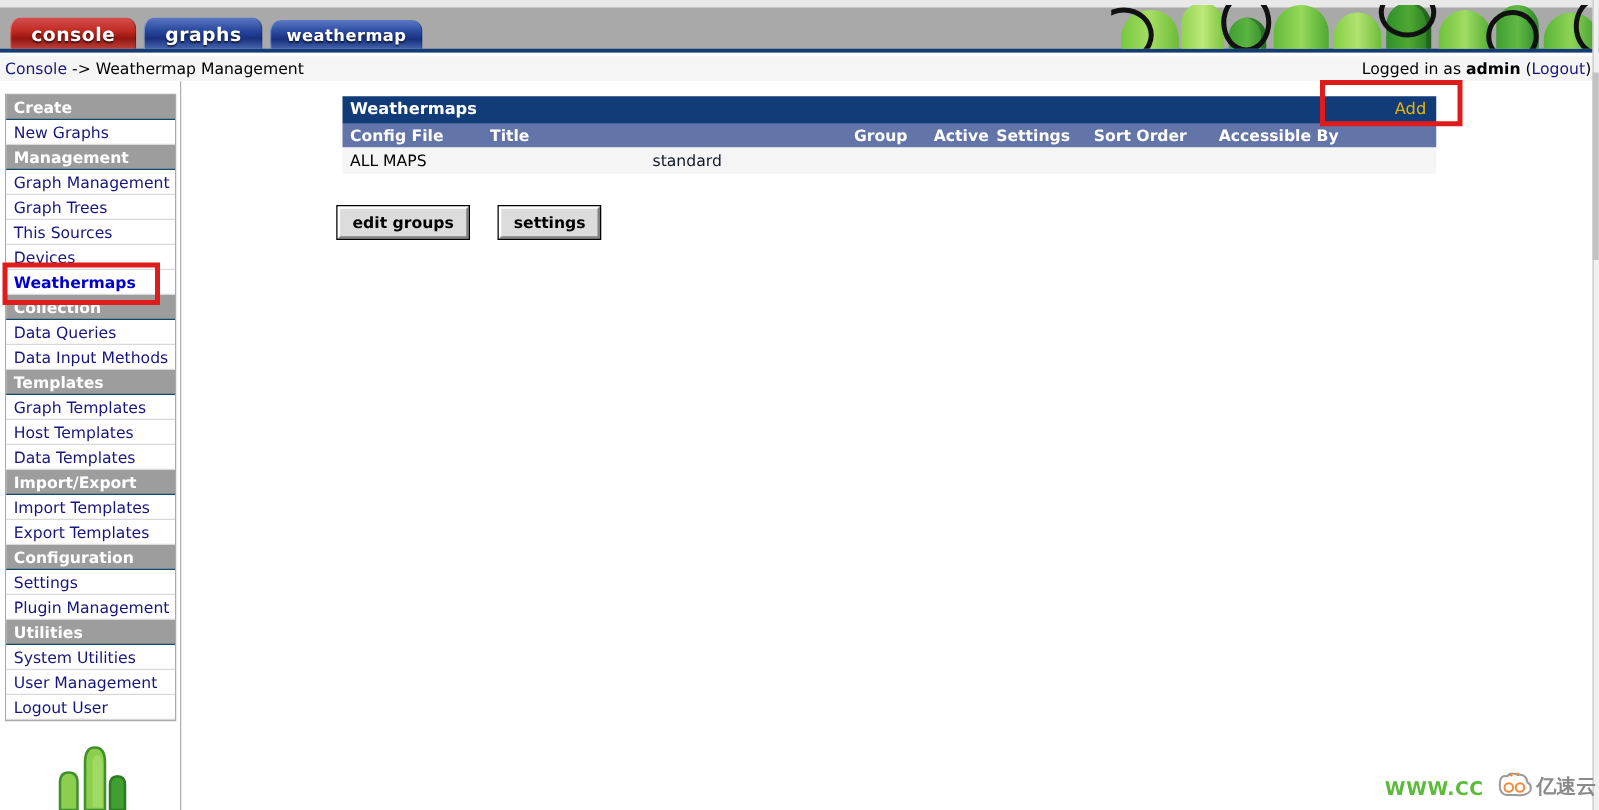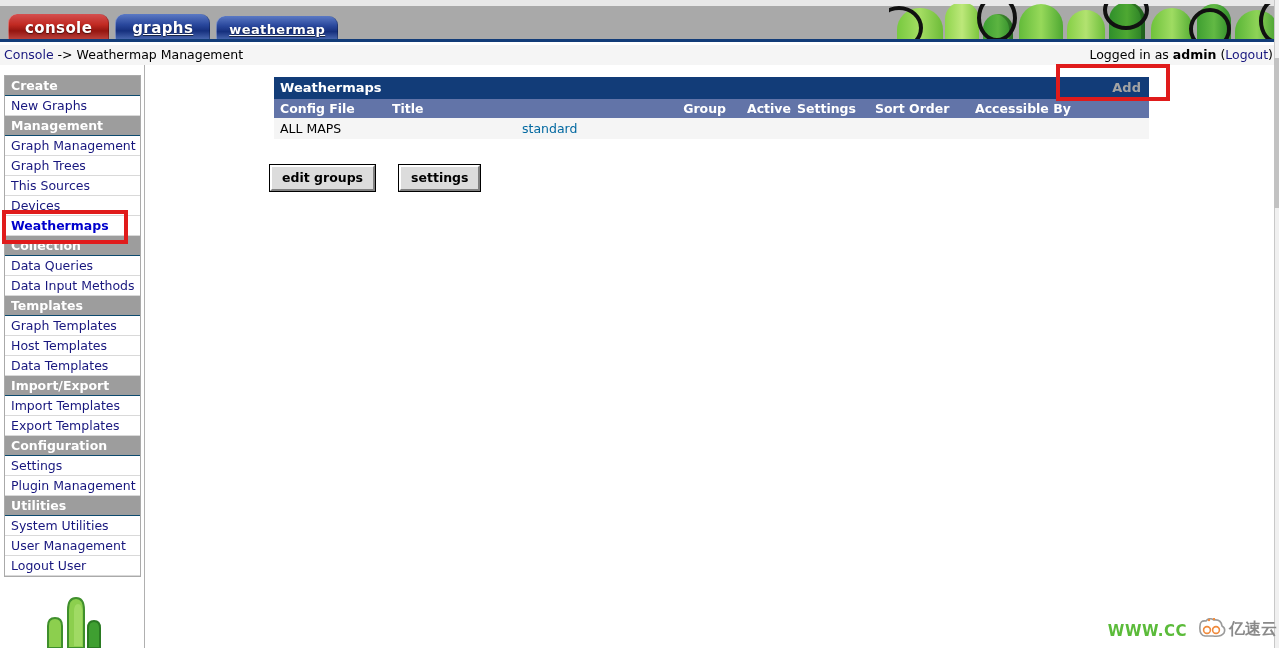--- a/index.html
+++ b/index.html
@@ -51,21 +51,20 @@
     cursor: pointer;
     text-shadow: 0 1px 1px rgba(0,0,0,.55);
     border-left: 1px solid rgba(255,255,255,.35);
     border-right: 1px solid rgba(0,0,0,.25);
   }
   .tab.red {
     background: linear-gradient(to bottom, #d45050 0%, #c12a22 38%, #951510 60%, #c8504a 100%);
   }
   .tab.blue {
     background: linear-gradient(to bottom, #5b79c4 0%, #29479c 38%, #16307e 60%, #5878be 100%);
-    text-decoration: underline;
   }
   .tab.small { font-size: 13px; padding: 0 12px; height:26px;}
 
   
   #crumbbar {
     position:absolute; left:0; top:45px; width:1279px; height:20px;
     background:#f5f5f5;
     font-size: 12.5px;
     color:#000;
   }
@@ -125,21 +124,21 @@
     background:#123c78;
     height:22px;
     position:relative;
   }
   #wm-title .t {
     position:absolute; left:6px; top:3px;
     color:#ffffff; font-weight:bold; font-size:13px;
   }
   #wm-title .addlink {
     position:absolute; right:8px; top:3px;
-    color:#a3a3a3; font-weight:bold; font-size:13px; text-decoration:none; cursor:pointer;text-align:center;
+    color:#eab308; font-weight:normal; font-size:13px; text-decoration:none; cursor:pointer;text-align:center;
   }
   #wm-colhead {
     background:#6274a8;
     height:19px;
     display:flex;
     align-items:center;
   }
   #wm-colhead .ch {
     color:#ffffff; font-weight:bold; font-size:12.5px;
     padding-left:6px;
@@ -147,21 +146,21 @@
   }
   #wm-row {
     background:#f5f5f5;
     height:21px;
     display:flex;
     align-items:center;
     font-size:12.5px;
     color:#000;
   }
   #wm-row .cell { padding-left:6px; white-space:nowrap; }
-  #wm-row .cell a { color:#0369a1; text-decoration:none; cursor:pointer; }
+  #wm-row .cell a { color:#0f172a; text-decoration:none; cursor:pointer; }
 
   .c-config { width:112px; }
   .c-title  { width:275px; }
   .c-group  { width:65px; text-align:right; }
   .c-active { width:65px; text-align:right; }
   .c-settings { width:78px; }
   .c-sort   { width:100px; }
   .c-access { width:140px; }
 
   #btnrow {

